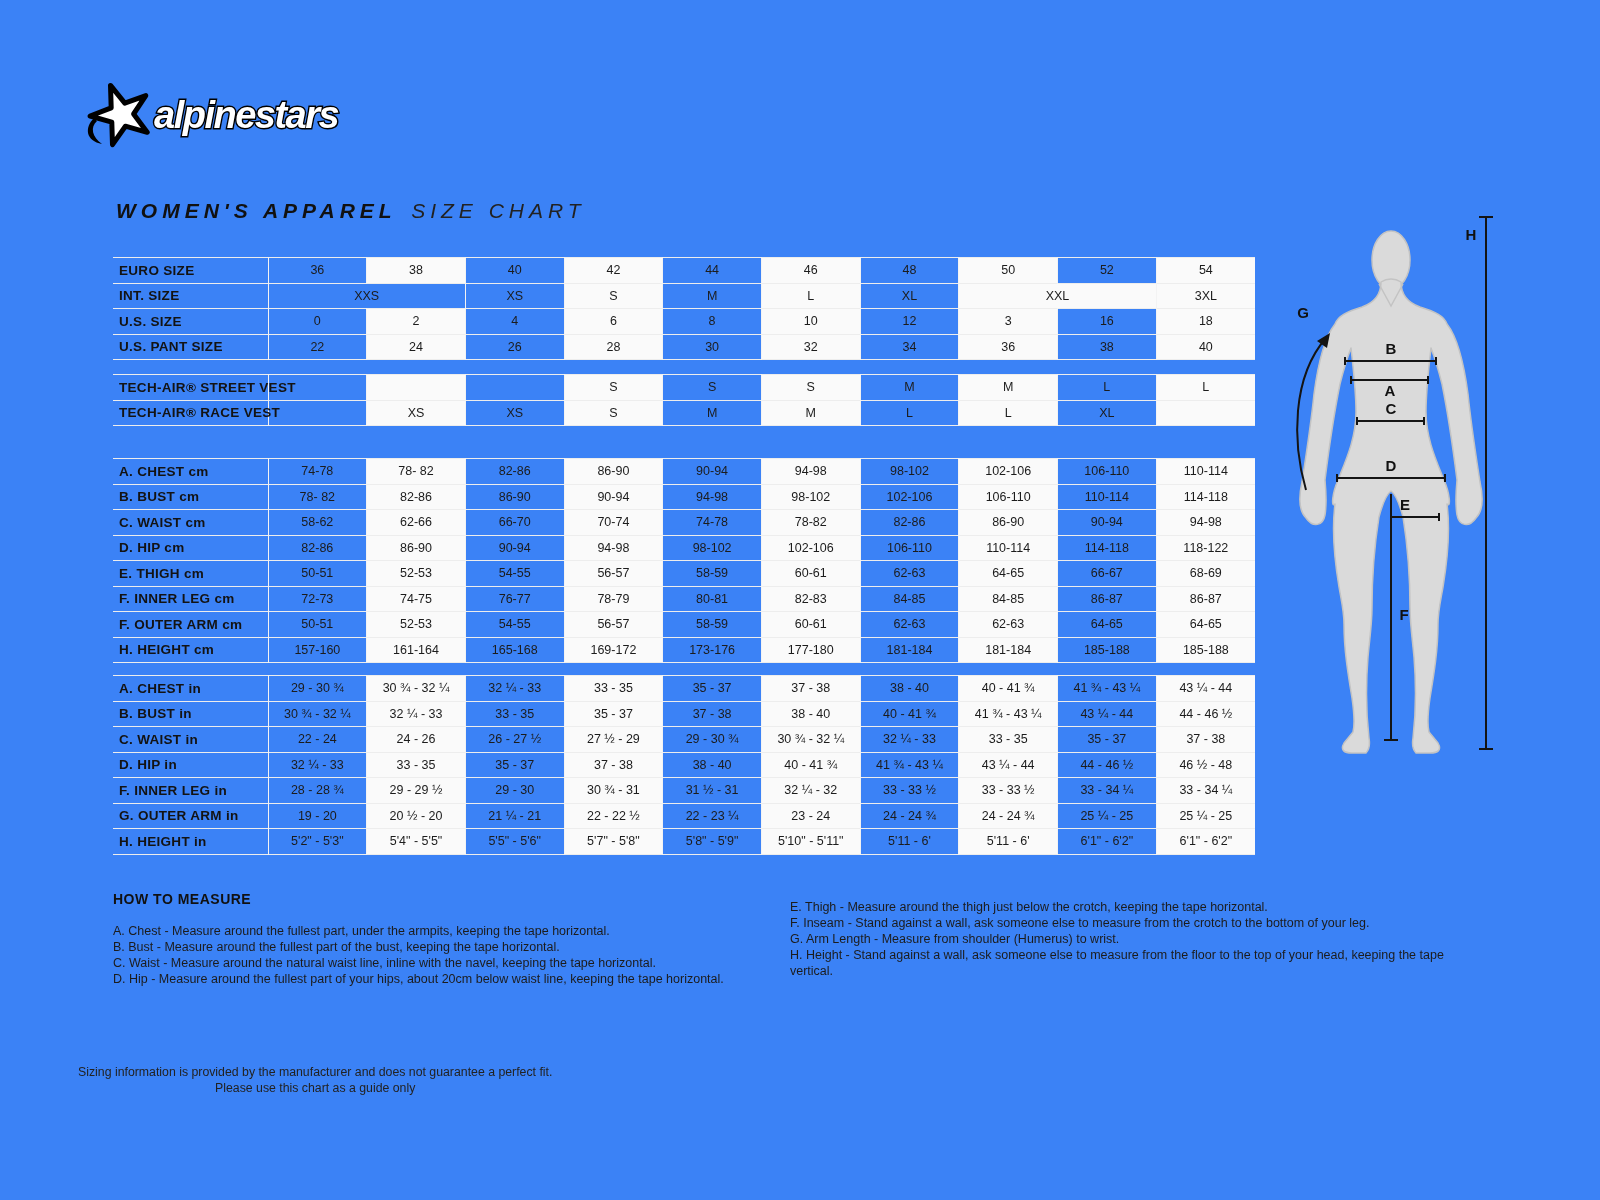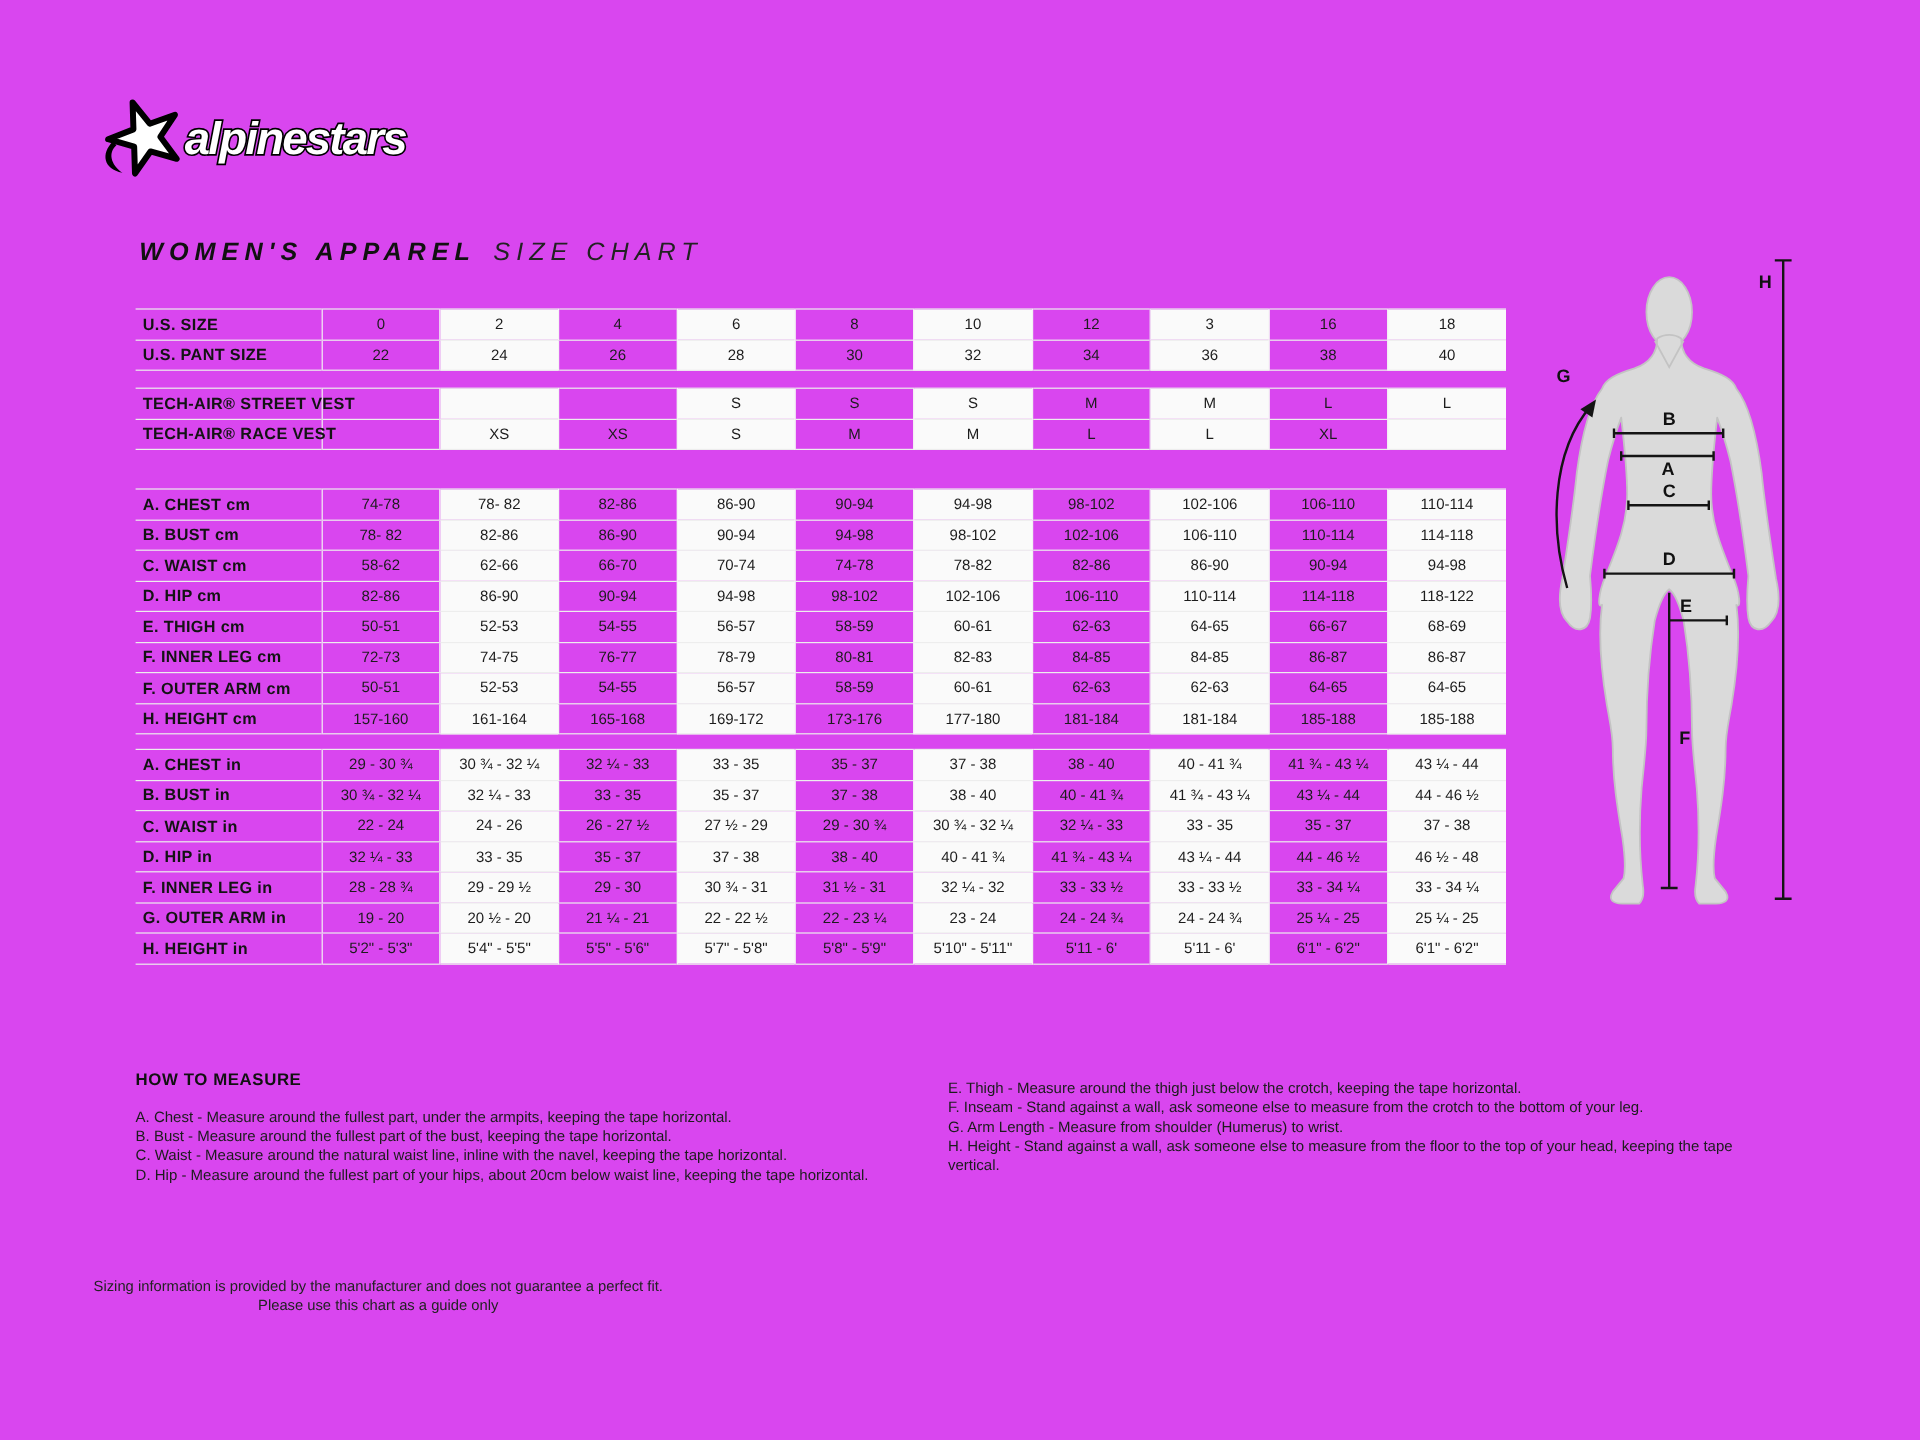--- a/index.html
+++ b/index.html
@@ -1,16 +1,16 @@
 <!DOCTYPE html>
 <html><head>
 <meta charset="utf-8">
 <style>
   html,body{margin:0;padding:0;background:#fff;}
-  .canvas{position:relative;width:1600px;height:1200px;background:#d946ef;overflow:hidden;
+  .canvas{position:relative;width:1600px;height:1200px;background:#3b82f6;overflow:hidden;
           font-family:"Liberation Sans",sans-serif;color:#1b1b1b;}
 
   
   .logo{position:absolute;left:80px;top:74px;width:320px;height:78px;}
 
   
   .title{position:absolute;left:116px;top:199px;white-space:nowrap;font-style:italic;}
   .title .main{font-size:21px;font-weight:800;letter-spacing:5px;color:#111;}
   .title .sub{font-size:21px;font-weight:400;letter-spacing:5px;color:#222;margin-left:10px;}
 
@@ -67,20 +67,44 @@
           <col>
           <col class="band">
           <col>
           <col class="band">
           <col>
           <col class="band">
           <col>
           <col class="band">
         </colgroup>
       <tbody>
+          <tr>
+            <th>EURO SIZE</th>
+            <td>36</td>
+            <td>38</td>
+            <td>40</td>
+            <td>42</td>
+            <td>44</td>
+            <td>46</td>
+            <td>48</td>
+            <td>50</td>
+            <td>52</td>
+            <td>54</td>
+          </tr>
+          <tr>
+            <th>INT. SIZE</th>
+            <td colspan="2">XXS</td>
+            <td>XS</td>
+            <td>S</td>
+            <td>M</td>
+            <td>L</td>
+            <td>XL</td>
+            <td colspan="2">XXL</td>
+            <td>3XL</td>
+          </tr>
           <tr>
             <th>U.S. SIZE</th>
             <td>0</td>
             <td>2</td>
             <td>4</td>
             <td>6</td>
             <td>8</td>
             <td>10</td>
             <td>12</td>
             <td>3</td>

